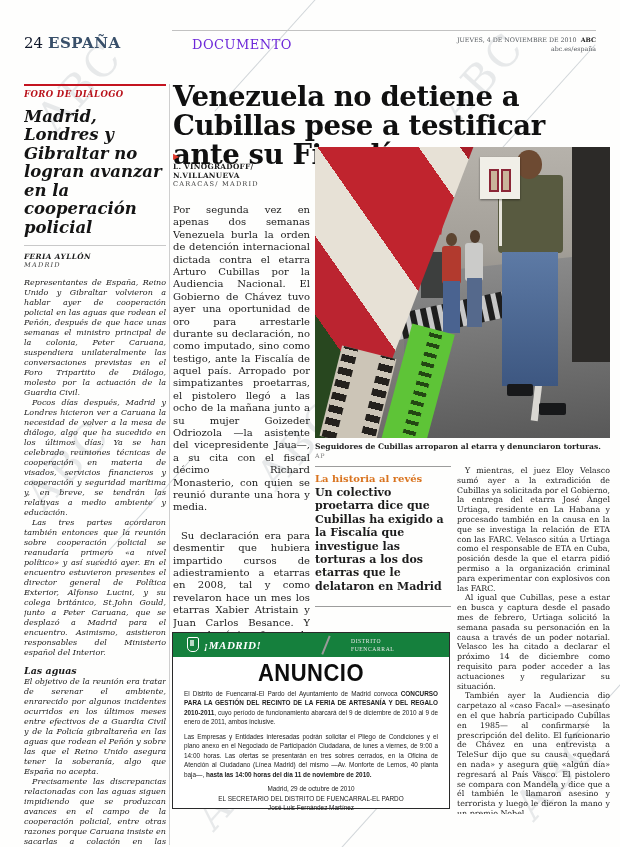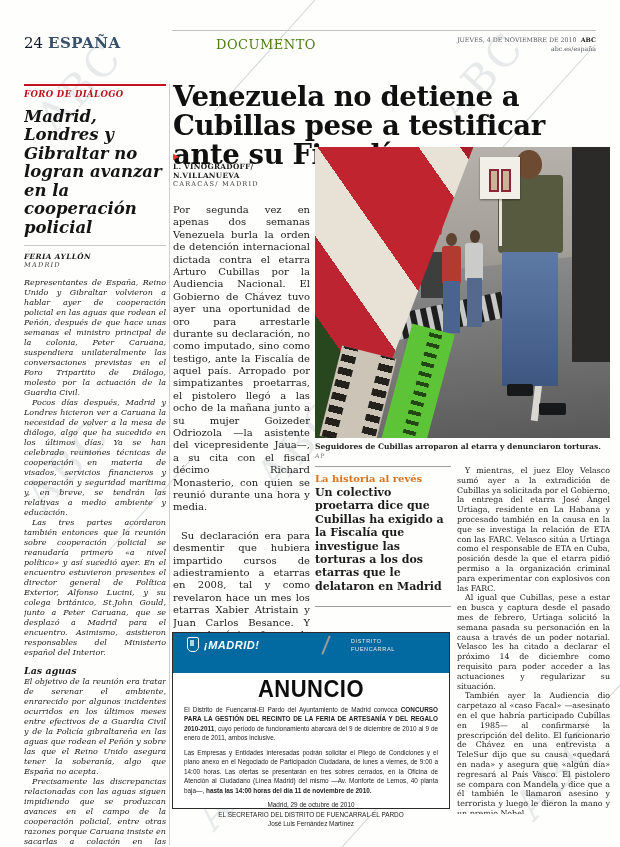--- a/index.html
+++ b/index.html
@@ -8,21 +8,21 @@
   
   .wm{position:absolute;font-family:"DejaVu Serif",serif;font-size:42px;letter-spacing:3px;
       color:#9aa3ac;opacity:.22;transform:rotate(-48deg);pointer-events:none;}
   .wm-line{position:absolute;width:150px;height:1px;background:#9aa3ac;opacity:.45;
       transform:rotate(-48deg);pointer-events:none;}
   
   .top-rule{position:absolute;left:172px;top:30px;width:424px;height:1px;background:#c2c2c2;}
   .folio{position:absolute;left:24px;top:33px;}
   .folio .num{font-size:15px;color:#0f172a;margin-right:5px;}
   .folio .sec{font-size:15px;font-weight:bold;color:#39506a;letter-spacing:.5px;}
-  .kicker-doc{position:absolute;left:216px;top:37px;font-size:13px;color:#4d7c0f;letter-spacing:.5px;}
+  .kicker-doc{position:absolute;left:192px;top:37px;font-size:13px;color:#6d28d9;letter-spacing:.5px;}
   .kicker-note{position:absolute;left:281px;top:36px;width:165px;font-size:6.8px;line-height:1.3;color:#2a2a2a;}
   .kicker-note .lnk{display:block;font-weight:bold;font-style:italic;}
   .dateline{position:absolute;right:24px;top:35px;text-align:right;font-size:6.3px;color:#55595e;line-height:1.45;}
   .dateline b{color:#222;}
   
   .vrule{position:absolute;left:169px;top:84px;width:1px;height:761px;background:#cfcfcf;}
   .leftcol{position:absolute;left:24px;top:84px;width:142px;height:761px;overflow:hidden;font-style:italic;}
   .red-rule{height:2px;background:#c41420;margin-bottom:3px;}
   .lkicker{color:#b9121b;font-size:8.5px;font-weight:bold;letter-spacing:.4px;margin-bottom:9px;}
   .lhead{font-size:16.5px;line-height:1.12;font-weight:bold;margin:0 0 8px;color:#141414;}
@@ -86,21 +86,21 @@
   .notes{position:absolute;left:315px;top:466px;width:136px;height:164px;overflow:hidden;}
   .note-rule{width:100%;height:1px;background:#9c9c9c;margin:0 0 6px;}
   .note-title{color:#d9731e;font-size:10px;font-weight:bold;margin:0 0 2px;}
   .note-text{font-size:11px;font-weight:bold;line-height:1.22;margin:0 0 13px;color:#1c1c1c;}
   
   .col3{position:absolute;left:457px;top:466px;width:153px;height:348px;overflow:hidden;}
   .col3 .news p{font-size:7.9px;line-height:1.24;}
   
   .ad{position:absolute;left:172px;top:632px;width:278px;height:177px;border:1.5px solid #2a2a2a;
       background:#fff;box-sizing:border-box;font-family:"Liberation Sans",sans-serif;}
-  .ad-header{position:relative;height:40px;background:#0369a1;}
+  .ad-header{position:relative;height:24px;background:#15803d;font-family:Liberation Serif, serif;}
   .ad-logo{position:absolute;left:14px;top:4px;display:flex;align-items:center;gap:5px;color:#fff;}
   .crest{width:10px;height:13px;border:1.2px solid #fff;border-radius:2px 2px 5px 5px;position:relative;}
   .crest::after{content:"";position:absolute;left:2px;top:2px;width:4px;height:6px;background:#fff;opacity:.7;}
   .ad-logo-text{font-size:11px;font-weight:bold;font-style:italic;letter-spacing:.5px;}
   .ad-slash{position:absolute;left:152px;top:2px;width:1.5px;height:20px;background:#9a9a9a;transform:rotate(22deg);}
   .ad-district{position:absolute;left:178px;top:5px;color:#e8e8e8;font-size:5.6px;line-height:1.35;letter-spacing:.6px;}
   .ad-title{text-align:center;font-size:22px;font-weight:bold;letter-spacing:.5px;margin:3px 0 3px;
             transform:scaleY(1.08);color:#0d0d0d;}
   .ad-body{padding:0 11px;font-size:6.4px;line-height:1.48;text-align:justify;color:#222;}
   .ad-body p{margin:0 0 5px;}

